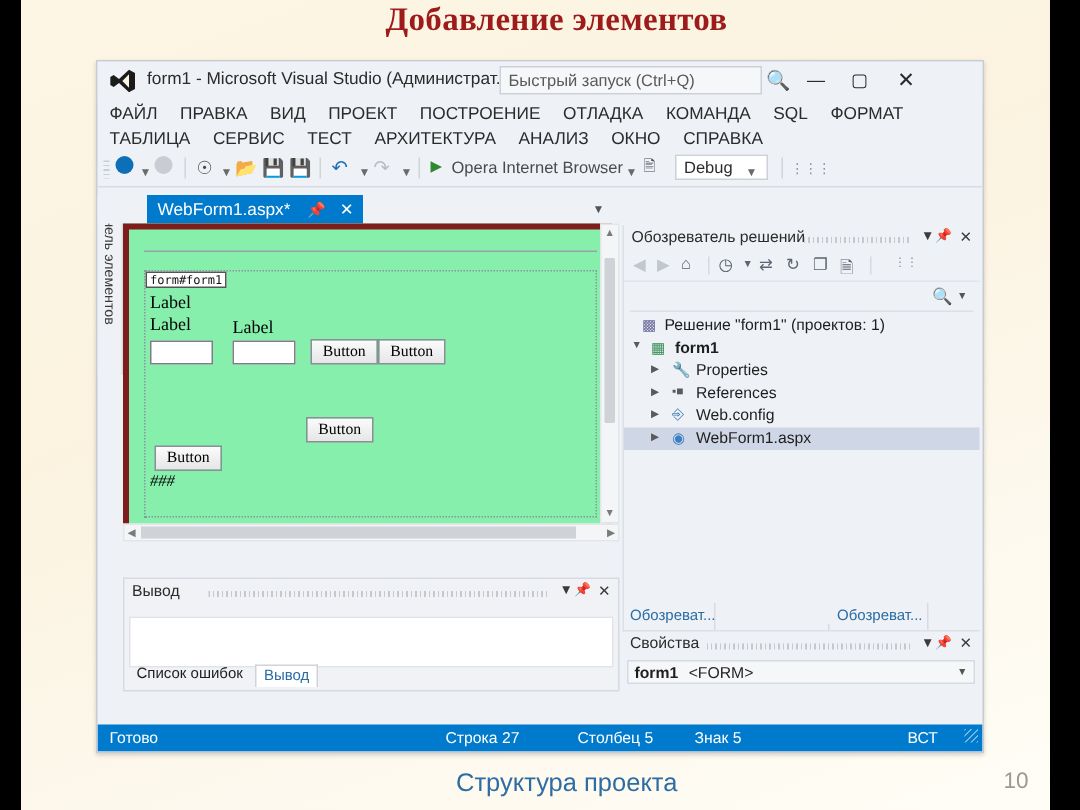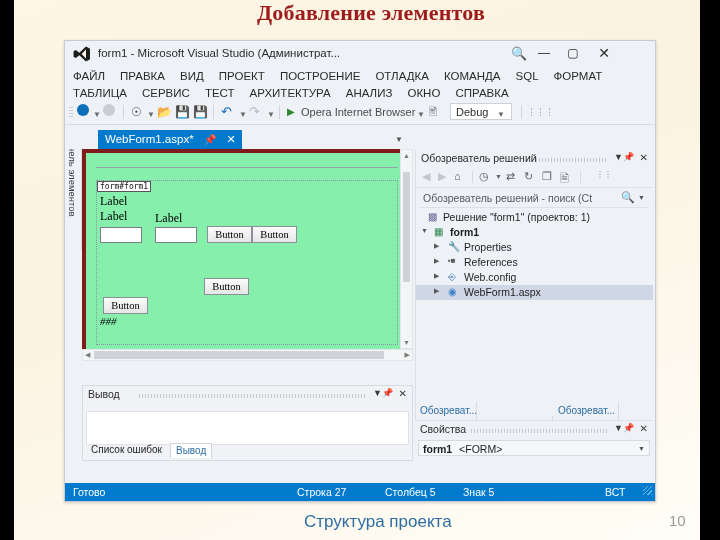--- a/index.html
+++ b/index.html
@@ -240,20 +240,21 @@
     <div id="slide-title">Добавление элементов</div>
 
     <div id="vs">
 
       <div class="titlebar">
         <svg class="vs-logo" viewBox="0 0 20 18">
           <path d="M14.5 0.5 L19 3 L19 15 L14.5 17.5 L7 10.5 L3 13.5 L0.5 12 L0.5 6 L3 4.5 L7 7.5 Z" fill="#1b1b1b"></path>
           <path d="M14.5 4 L14.5 14 L9.5 9 Z" fill="#fdf6e4"></path>
         </svg>
         <div class="win-title">form1 - Microsoft Visual Studio (Администрат...</div>
+        <div class="quicklaunch">Быстрый запуск (Ctrl+Q)</div>
         <div class="ql-search">🔍</div>
         <div class="wbtn min">—</div>
         <div class="wbtn max">▢</div>
         <div class="wbtn close">✕</div>
       </div>
 
       <div class="menubar">
         <span>ФАЙЛ</span>
         <span>ПРАВКА</span>
         <span>ВИД</span>
@@ -386,21 +387,20 @@
           <div class="ic" style="left:63px;">◷</div>
           <div class="ic" style="left:79px;font-size:7px;top:6px;">▼</div>
           <div class="ic" style="left:90px;">⇄</div>
           <div class="ic" style="left:108px;">↻</div>
           <div class="ic" style="left:126px;">❐</div>
           <div class="ic" style="left:144px;">🗎</div>
           <div class="sep" style="left:164px;"></div>
           <div class="ic" style="left:180px;font-size:8px;color:#8a8f98;">⋮⋮</div>
         </div>
         <div class="sln-search">
-          <span class="ph">Обозреватель решений - поиск (Ct</span>
           <span class="mag">🔍</span>
           <span class="cr">▼</span>
         </div>
         <div class="tree">
           <div class="trow">
             <span class="ti" style="left:12px;color:#6b6b9e;">▩</span>
             <span class="tx" style="left:27px;">Решение "form1"  (проектов: 1)</span>
           </div>
           <div class="trow bold">
             <span class="tw" style="left:5px;">▼</span>

